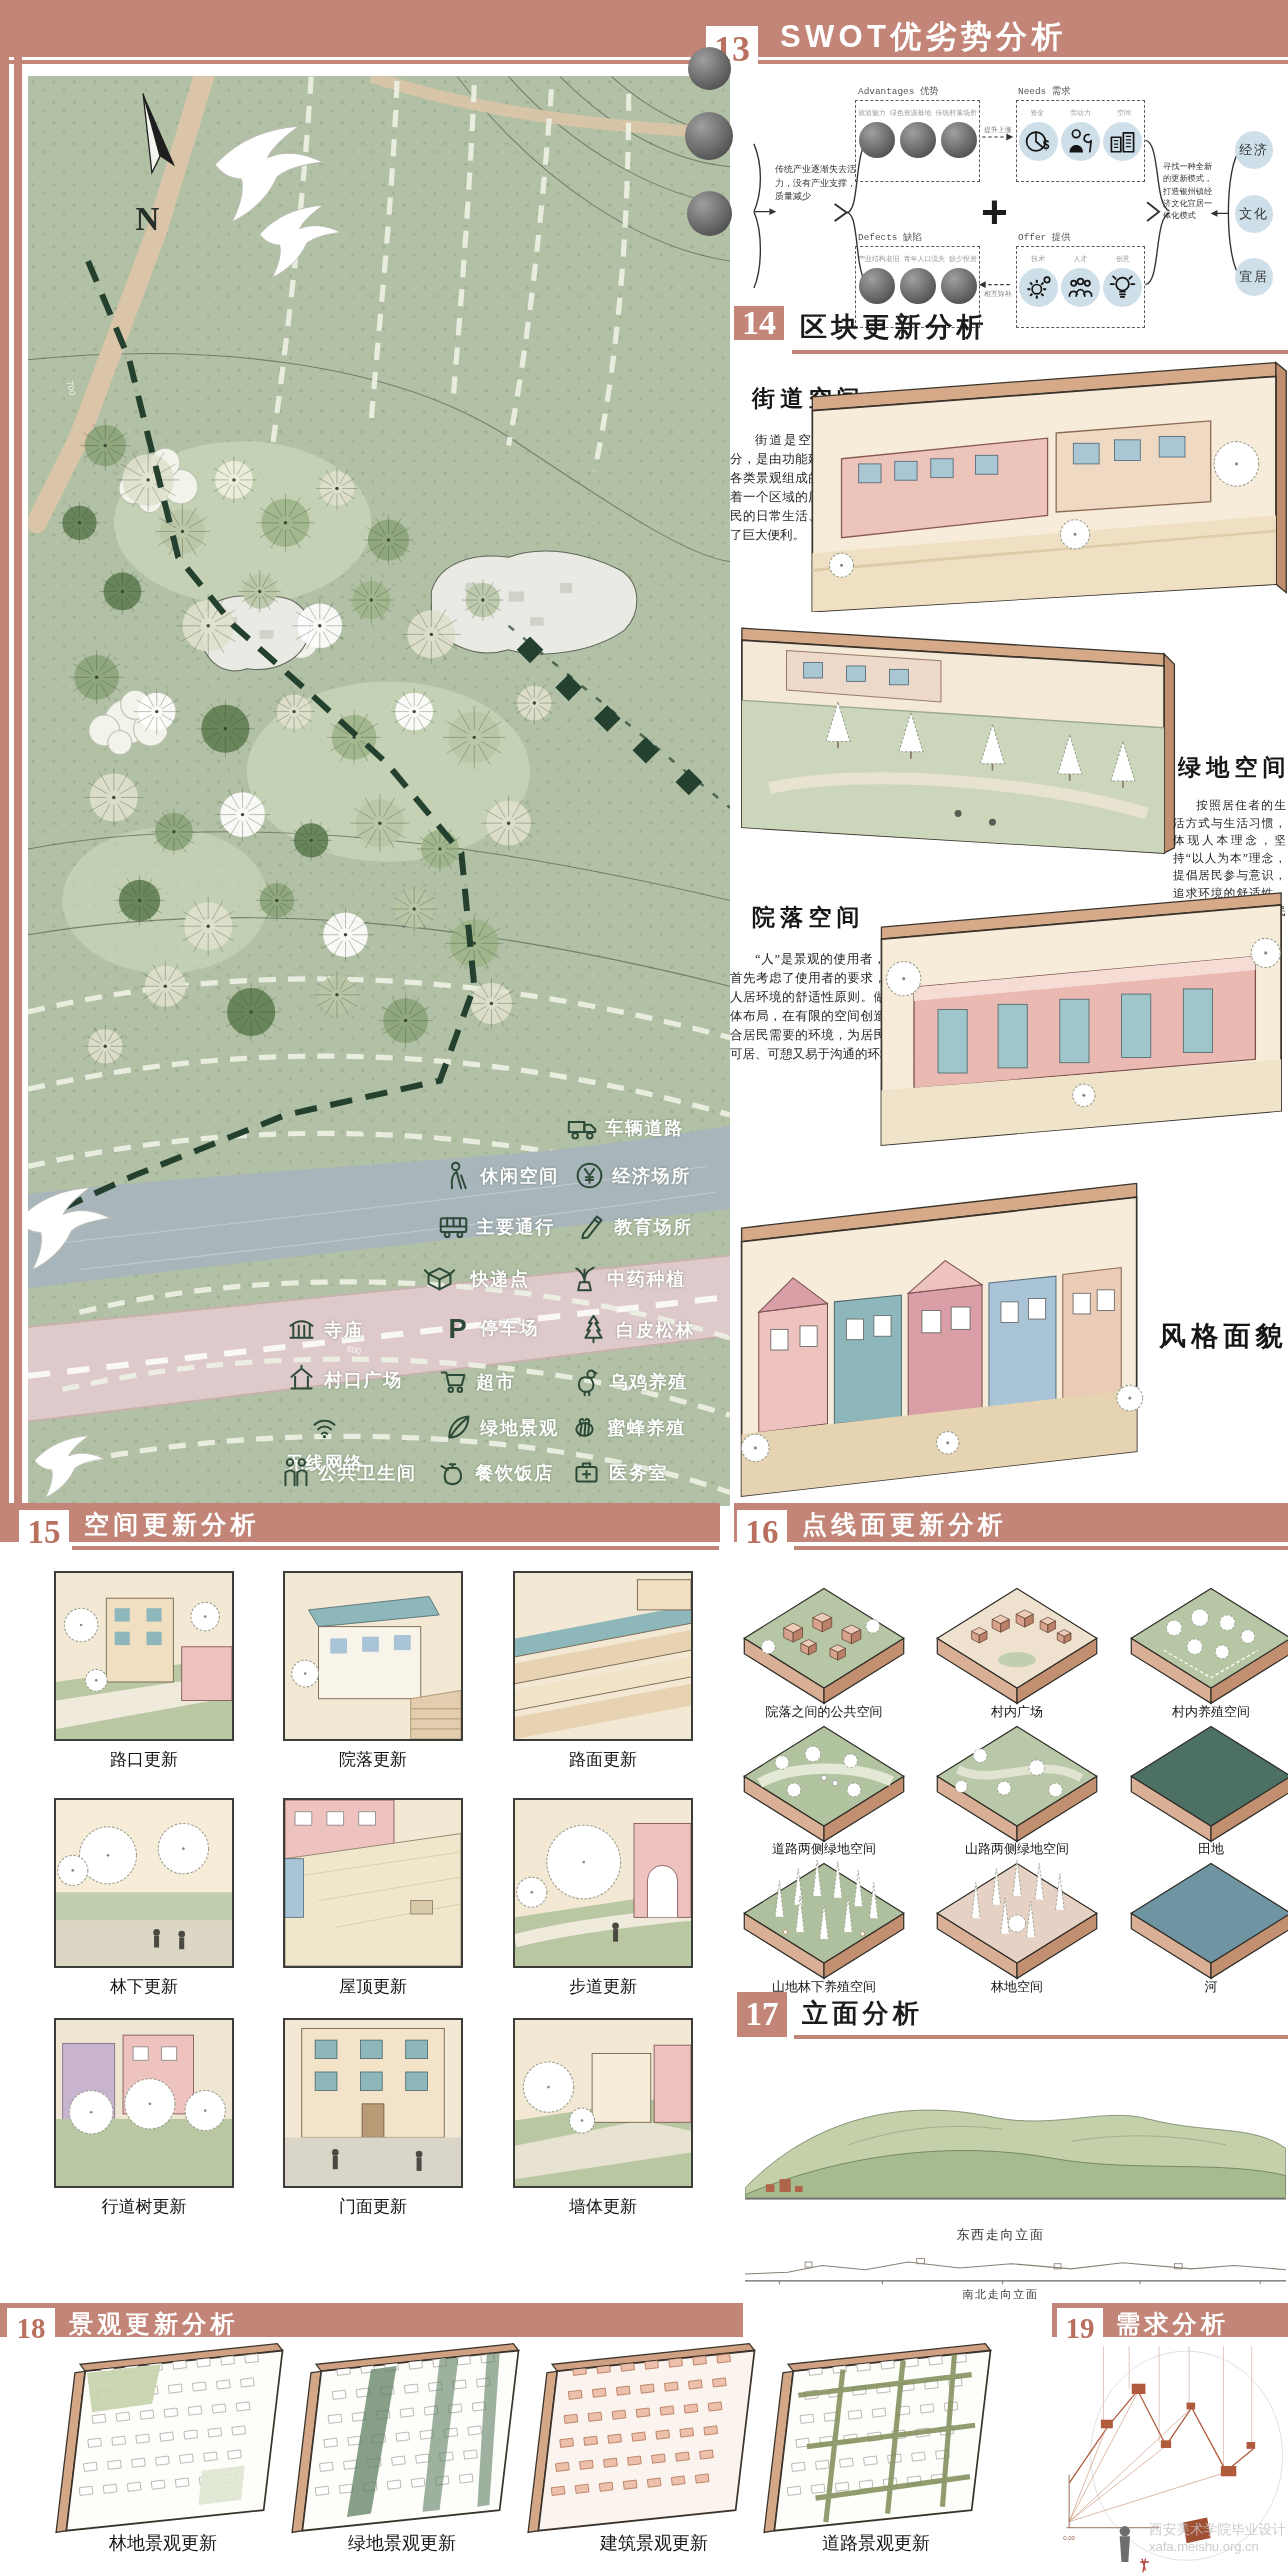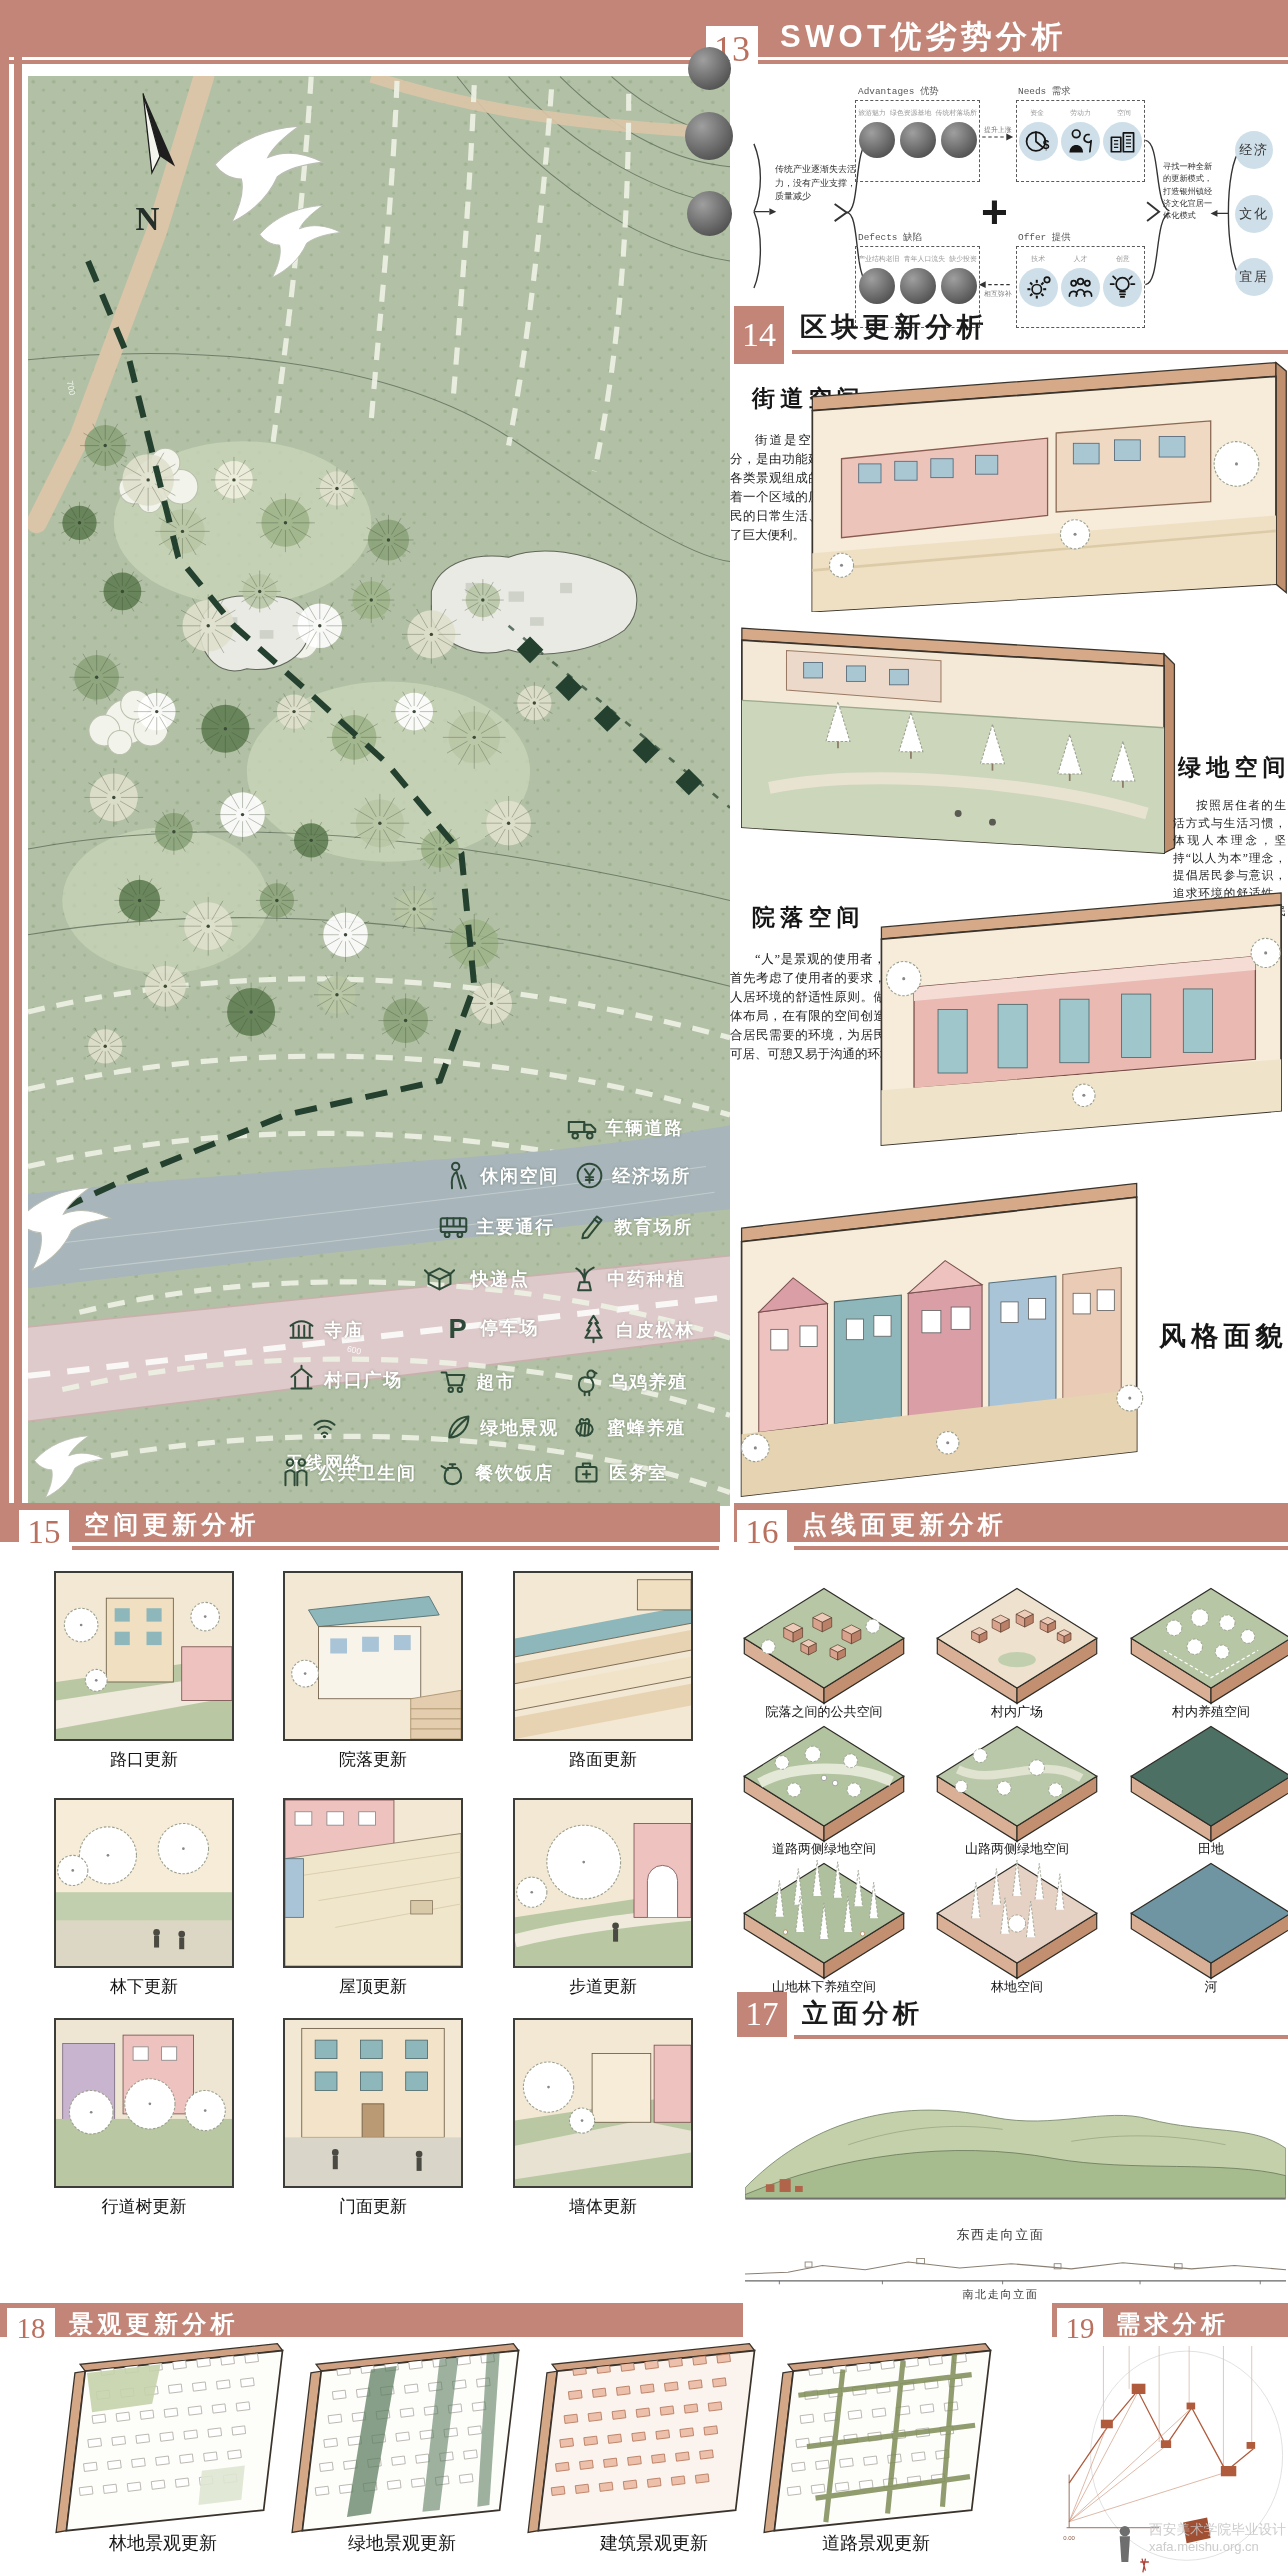--- a/index.html
+++ b/index.html
@@ -3,21 +3,21 @@
 <meta charset="utf-8">
 <style>
 *{box-sizing:border-box}
 body{margin:0;background:#9a9a9a}
 #board{position:relative;width:1288px;height:2576px;background:#fff;overflow:hidden;
   font-family:"Liberation Sans",sans-serif;color:#222}
 .abs{position:absolute}
 .band{position:absolute;background:#c28577}
 .rules{position:absolute;height:4.3px;border-top:3.4px solid #c28577;border-bottom:1.7px solid #c28577}
 .numbox{position:absolute;display:flex;align-items:center;justify-content:center;
-  font-family:"Liberation Serif",serif;font-weight:normal}
+  font-family:"Liberation Serif",serif;font-weight:bold}
 .numbox.white{background:#fff;color:#b9705f}
 .numbox.pink{background:#c28577;color:#fff}
 .sec-title-w{position:absolute;color:#fff;font-weight:bold;letter-spacing:4.3px;white-space:nowrap}
 .sec-title-k{position:absolute;color:#1b1b1b;font-weight:bold;letter-spacing:4.3px;white-space:nowrap}
 .para{position:absolute;font-family:"Liberation Serif",serif;color:#1d1d1d;text-indent:2em;
   line-height:1.52;text-align:justify}
 .sub-title{position:absolute;color:#161616;font-weight:bold;letter-spacing:5.2px;white-space:nowrap}
 .dashedbox{position:absolute;border:1.3px dashed #5a5a5a}
 .swot-head{position:absolute;font-family:"Liberation Mono",monospace;color:#555;font-size:9.4px;white-space:nowrap}
 .photo-circle{position:absolute;border-radius:50%;background:radial-gradient(circle at 35% 30%,#9f9f9f,#3c3c3c)}
@@ -999,21 +999,21 @@
 
   <div class="abs" style="left:984px;top:125px;font-size:6.9px;color:#777">提升上涨</div>
   <div class="abs" style="left:984px;top:289px;font-size:6.9px;color:#777">相互弥补</div>
 
   <div class="abs" style="left:1163px;top:161px;width:57px;font-size:8.2px;line-height:1.5;color:#333">寻找一种全新的更新模式，打造银州镇经济文化宜居一体化模式</div>
 
   <div class="goal-circle" style="left:1235px;top:131px">经济</div>
   <div class="goal-circle" style="left:1235px;top:195px">文化</div>
   <div class="goal-circle" style="left:1235px;top:258px">宜居</div>
 
-  <div class="numbox pink" style="left:734px;top:306px;width:50px;height:58px;font-size:34px">14</div>
+  <div class="numbox pink" style="left:734px;top:306px;width:50px;height:34px;font-size:34px">14</div>
   <div class="sec-title-k" style="left:800px;top:309px;font-size:27px">区块更新分析</div>
   <div class="rules" style="left:792px;top:350px;width:496px"></div>
 
   <div class="sub-title" style="left:752px;top:383px;font-size:23px">街道空间</div>
   <div class="para" style="left:730px;top:431px;width:182px;font-size:12.5px">街道是空间的重要组成部分，是由功能建筑、公共设施和各类景观组成的道路系统，承载着一个区域的历史和文化，为居民的日常生活、出行等活动提供了巨大便利。</div>
   <div class="abs" id="board14-0" style="left:790px;top:354px;width:498px;height:258px"><svg viewBox="0 0 580 300">
   <polygon points="26,50 566,10 566,26 26,66" fill="#d6aa88" stroke="#3a342c" stroke-width="1.5"></polygon>
   <polygon points="566,10 578,20 578,278 566,268" fill="#c08f6e" stroke="#3a342c" stroke-width="1.5"></polygon>
   <polygon points="26,66 566,26 566,268 26,300" fill="#f6ecd9" stroke="#3a342c" stroke-width="2"></polygon>
   <polygon points="60,122 300,98 300,188 60,214" fill="#ecc4ba" stroke="#8a5a50" stroke-width="1.5"></polygon>

